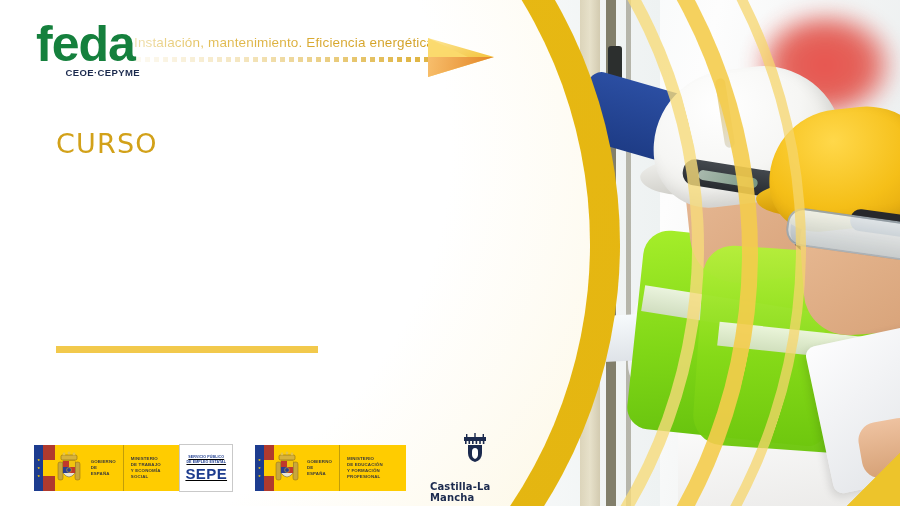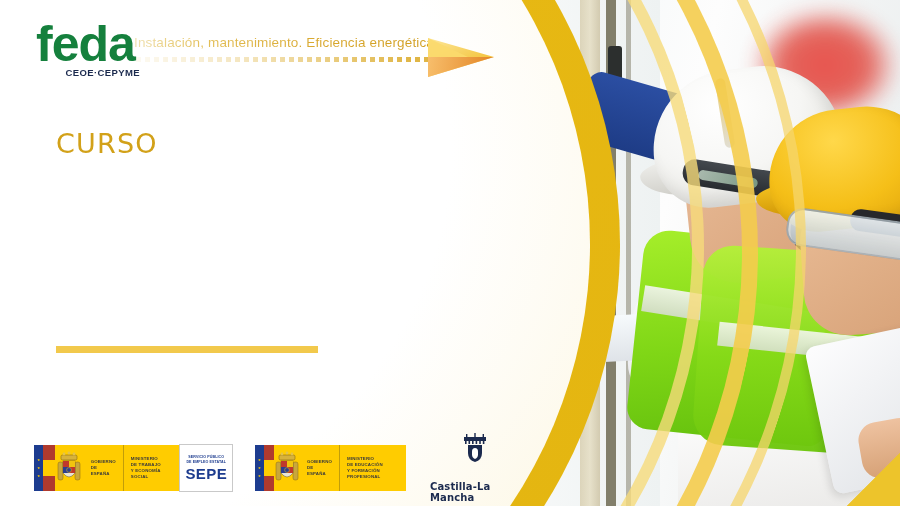--- a/index.html
+++ b/index.html
@@ -269,21 +269,21 @@
     clip-path:polygon(50% 0,61% 35%,98% 35%,68% 57%,79% 91%,50% 70%,21% 91%,32% 57%,2% 35%,39% 35%);}
   .gob-crest{width:34px;display:flex;align-items:center;justify-content:center;}
   .gob-txt{
     padding:0 7px;display:flex;flex-direction:column;justify-content:center;
     font-size:4.4px;font-weight:bold;line-height:6px;color:#3a3a3a;letter-spacing:.15px;white-space:pre-line;
     border-left:1px solid rgba(120,100,20,.45);
   }
   .gob-txt.first{border-left:none;}
   .sepe{
     width:58px;height:46px;background:#ffffff;border:1px solid #c9c9c9;
-    display:flex;flex-direction:column;align-items:center;justify-content:center;gap:2px;
+    display:flex;flex-direction:column;align-items:center;justify-content:center;gap:2px;text-decoration:underline;
   }
   .sepe-top{font-size:3.6px;font-weight:bold;color:#1d3c8f;line-height:4.6px;text-align:center;white-space:pre-line;letter-spacing:.1px;}
   .sepe-word{font-size:15px;font-weight:bold;color:#1d3c8f;letter-spacing:.4px;line-height:15px;}
 
   .clm{display:flex;flex-direction:column;align-items:center;gap:18px;margin-left:10px;}
   .clm-label{
     font-family:"DejaVu Sans", sans-serif;
     font-size:10px;font-weight:bold;color:#1b2a4e;letter-spacing:.1px;
   }
 </style>

